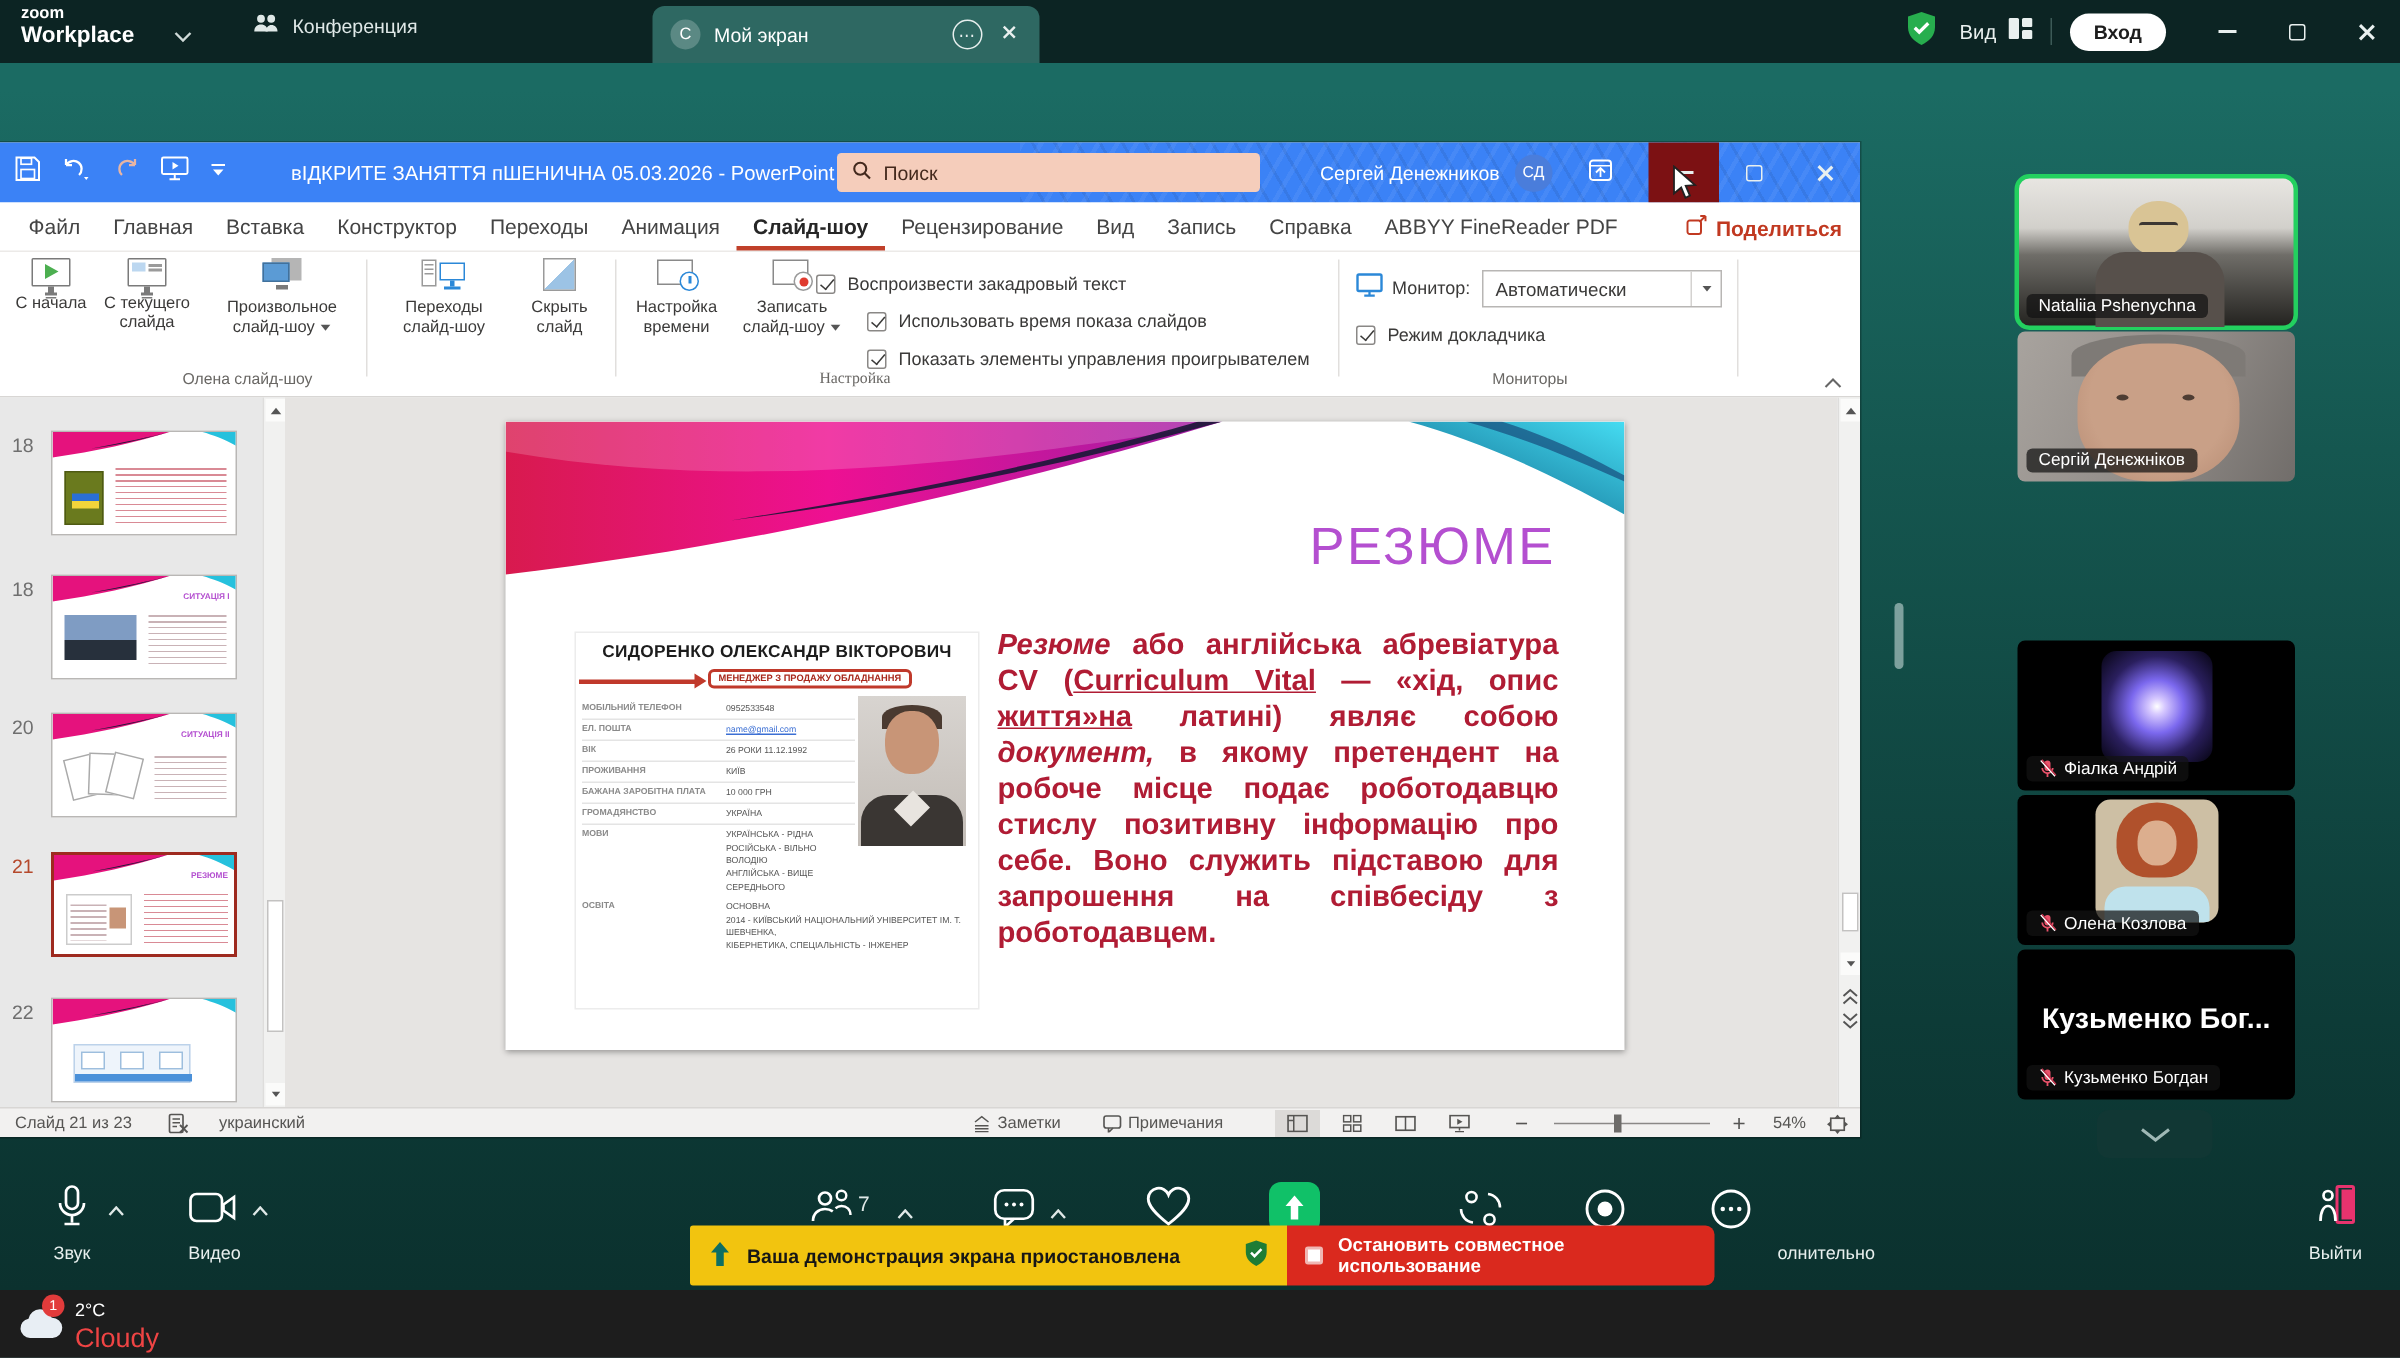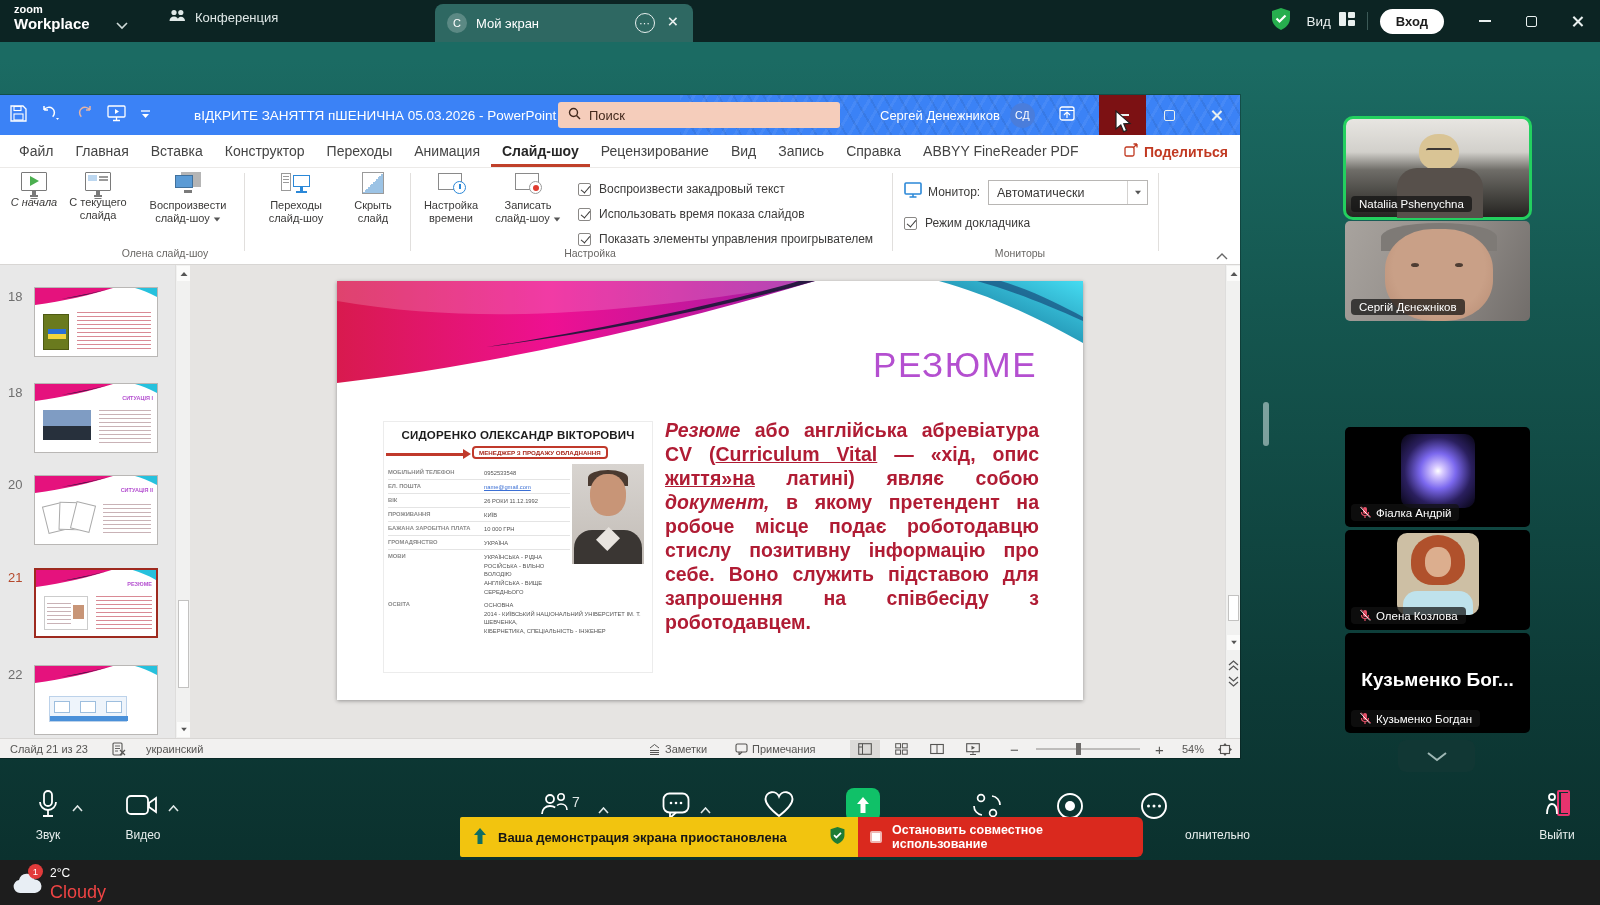--- a/index.html
+++ b/index.html
@@ -264,42 +264,42 @@
         <span><svg width="14" height="14" viewBox="0 0 14 14">
               <rect x="1" y="4" width="9" height="9" rx="1.5" fill="none" stroke="#c13921" stroke-width="1.3"></rect>
               <path d="M9 5 L13 1 M13 1 h-3.5 M13 1 v3.5" stroke="#c13921" stroke-width="1.3" fill="none"></path>
             </svg></span>
         <span>Поделиться</span>
       </div>
     </div>
 
     <div class="ribbon">
 
-      <div class="rbtn" style="left:8px;width:52px;font-style:italic;">
+      <div class="rbtn" style="left:8px;width:52px;">
         <span class="mon">
             <span class="playtri"></span>
             <span class="mon-stand"></span>
           </span>
         <span class="cap">С начала</span>
       </div>
       <div class="rbtn" style="left:62px;width:72px;">
         <span class="mon">
             <span style="position:absolute;left:2px;top:2px;width:9px;height:6px;background:#bcd7f0;"></span>
             <span style="position:absolute;left:13px;top:3px;width:9px;height:1.5px;background:#9a9a9a;box-shadow:0 3px 0 #9a9a9a;"></span>
             <span class="mon-stand"></span>
           </span>
         <span class="cap">С текущего слайда</span>
       </div>
       <div class="rbtn" style="left:138px;width:100px;">
         <span style="position:relative;width:30px;height:22px;">
           <span style="position:absolute;left:8px;top:0;width:20px;height:15px;background:#b5b5b5;"></span>
           <span style="position:absolute;left:2px;top:3px;width:18px;height:13px;background:#5b9bd5;border:1px solid #41719c;"></span>
           <span style="position:absolute;left:11px;top:18px;width:8px;height:3px;background:#7a7a7a;"></span>
         </span>
-        <span class="cap"><span>Воспроизвести слайд-шоу</span> <span class="tri-d" style="display:inline-block;transform:scale(.8);"></span></span>
+        <span class="cap"><span>Произвольное слайд-шоу</span> <span class="tri-d" style="display:inline-block;transform:scale(.8);"></span></span>
       </div>
       <div class="glabel" style="left:75px;width:180px;">Олена слайд-шоу</div>
       <div class="rdiv" style="left:244px;"></div>
 
       <div class="rbtn" style="left:252px;width:88px;">
         <span style="position:relative;width:30px;height:22px;">
           <span style="position:absolute;left:0;top:1px;width:10px;height:18px;border:1px solid #9a9a9a;background:#fff;"></span>
           <span style="position:absolute;left:2px;top:4px;width:6px;height:1.2px;background:#9a9a9a;box-shadow:0 3px 0 #9a9a9a,0 6px 0 #9a9a9a;"></span>
           <span style="position:absolute;left:12px;top:3px;width:17px;height:12px;border:1.4px solid #2b88d8;background:#fff;"></span>
           <span style="position:absolute;left:19px;top:15px;width:3px;height:4px;background:#2b88d8;"></span>
@@ -321,33 +321,33 @@
         <span class="cap">Настройка времени</span>
       </div>
       <div class="rbtn" style="left:488px;width:80px;">
         <span style="position:relative;width:30px;height:22px;">
           <span style="position:absolute;left:2px;top:1px;width:24px;height:17px;border:1.4px solid #8a8a8a;background:#fff;"></span>
           <span style="position:absolute;right:1px;bottom:0;width:13px;height:13px;border-radius:50%;border:1.6px solid #9a9a9a;background:#fff;"></span>
           <span style="position:absolute;right:4.5px;bottom:3.5px;width:6px;height:6px;border-radius:50%;background:#e03b2f;"></span>
         </span>
         <span class="cap"><span>Записать слайд-шоу</span> <span class="tri-d" style="display:inline-block;transform:scale(.8);"></span></span>
       </div>
-      <div class="chkrow" style="left:578px;top:14px;">
+      <div class="chkrow" style="left:544px;top:14px;">
         <span class="chk"></span>
         <span>Воспроизвести закадровый текст</span>
       </div>
       <div class="chkrow" style="left:578px;top:39px;">
         <span class="chk"></span>
         <span>Использовать время показа слайдов</span>
       </div>
       <div class="chkrow" style="left:578px;top:64px;">
         <span class="chk"></span>
         <span>Показать элементы управления проигрывателем</span>
       </div>
-      <div class="glabel" style="left:520px;width:140px;">Настройка</div>
+      <div class="glabel" style="left:500px;width:140px;font-family:Liberation Serif, serif;">Настройка</div>
       <div class="rdiv" style="left:892px;"></div>
 
       <div class="chkrow" style="left:904px;top:14px;gap:6px;">
         <span><svg width="18" height="16" viewBox="0 0 18 16">
               <rect x="1" y="1" width="16" height="11" rx="1" fill="none" stroke="#2b88d8" stroke-width="1.6"></rect>
               <path d="M9 12 v2.5 M5.5 15 h7" stroke="#2b88d8" stroke-width="1.5"></path>
             </svg></span>
         <span>Монитор:</span>
       </div>
       <div class="dropd" style="left:988px;top:12px;">

